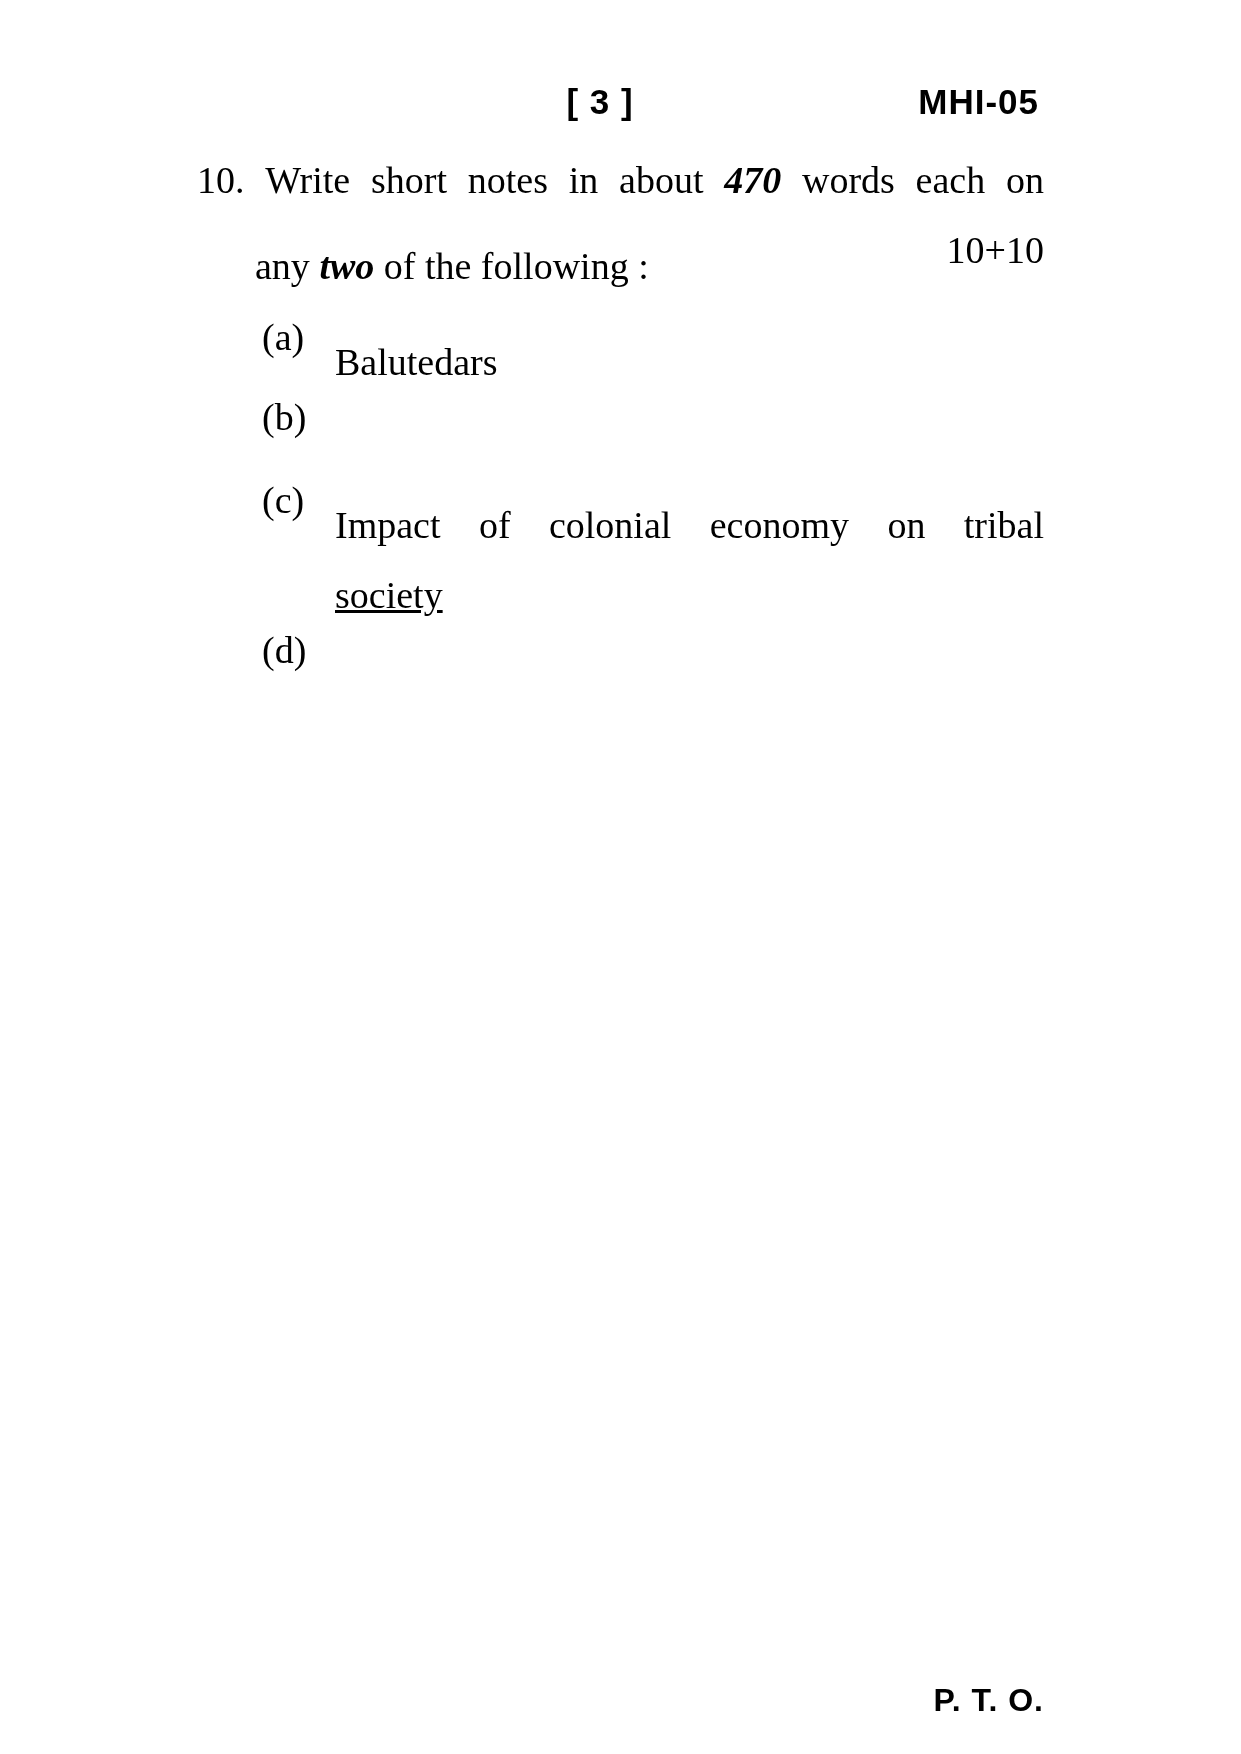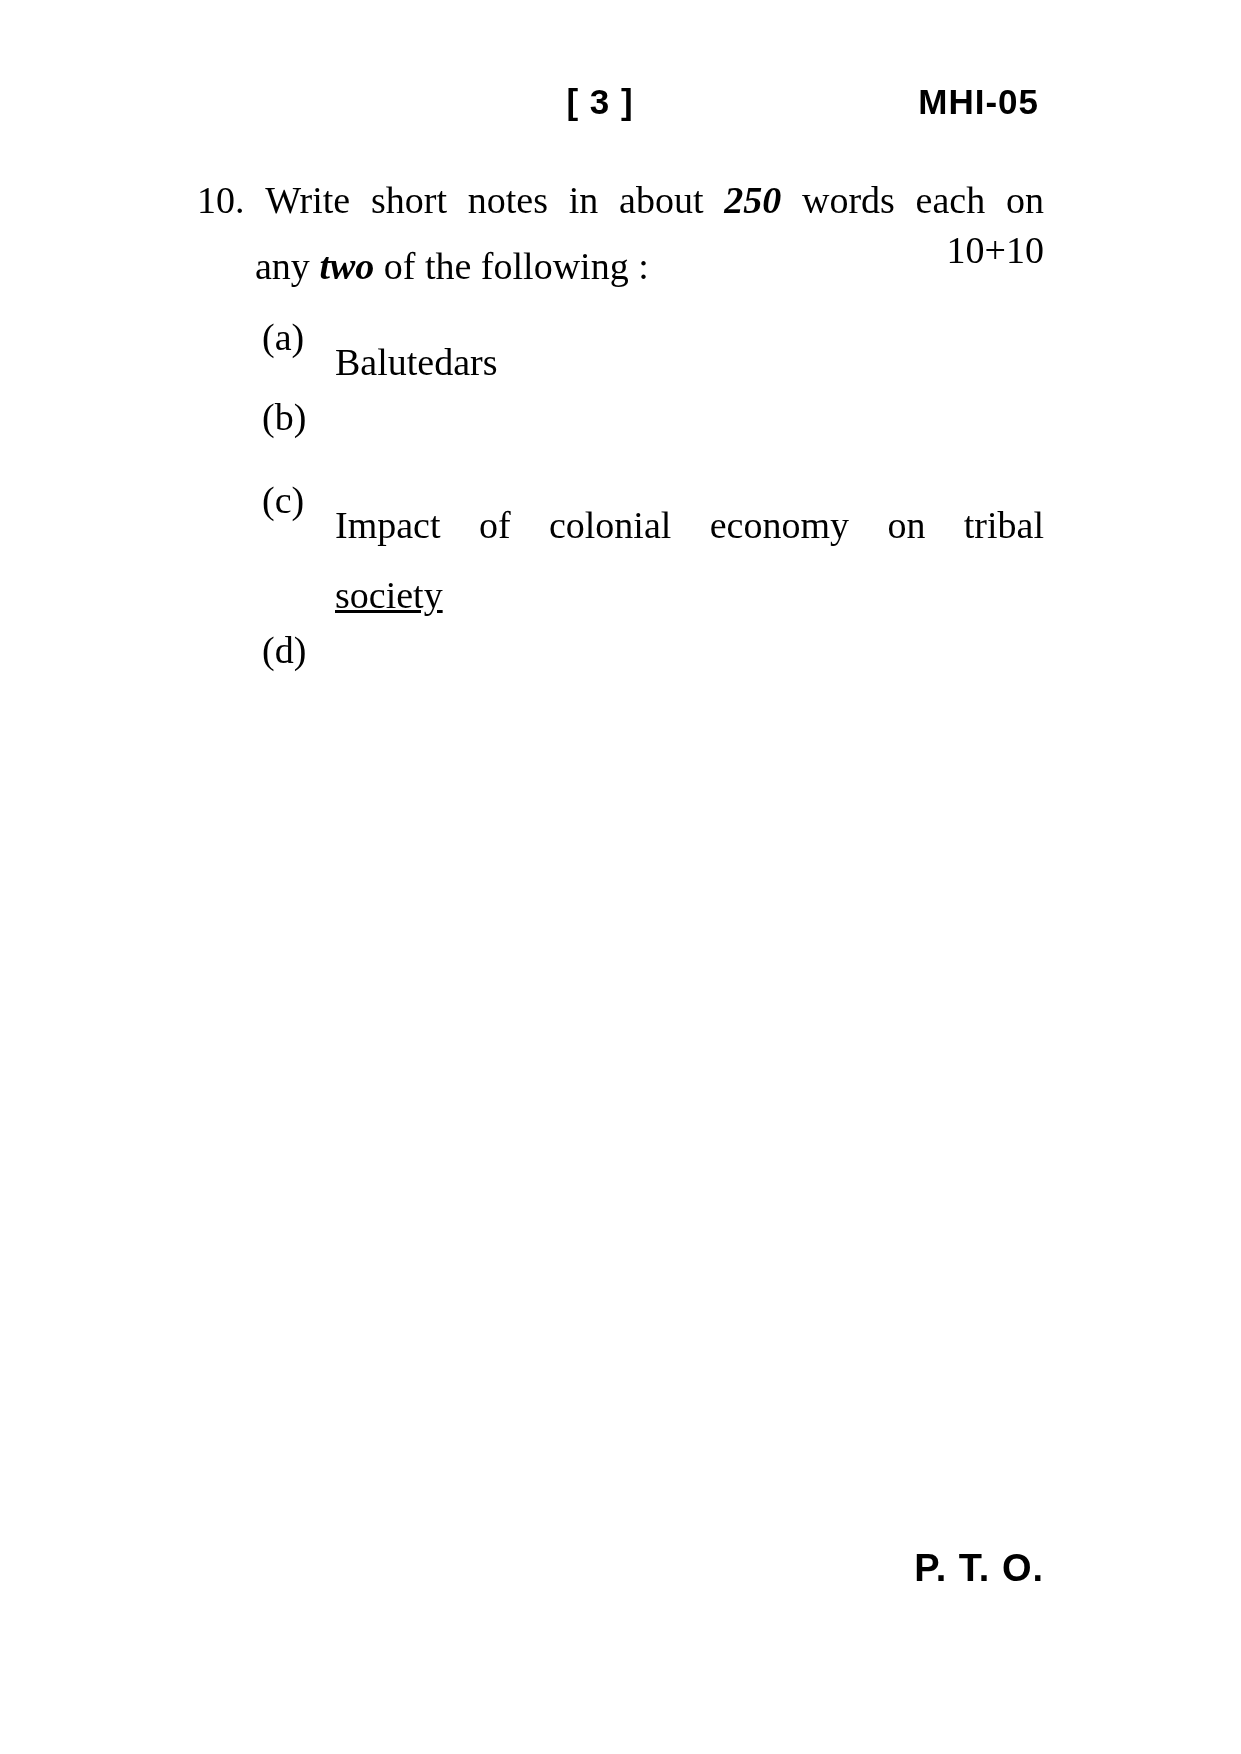--- a/index.html
+++ b/index.html
@@ -37,21 +37,20 @@
     text-align: right;
   }
   .jline {
     position: absolute;
     left: 197px;
     width: 847px;
     display: flex;
     justify-content: space-between;
     line-height: 48px;
     white-space: pre;
-    margin-top: 20px;
   }
   .q-line2 {
     position: absolute;
     left: 197px;
     width: 847px;
     top: 226px;
     display: flex;
     justify-content: space-between;
     line-height: 48px;
   }
@@ -77,38 +76,38 @@
     display: flex;
     justify-content: space-between;
     white-space: pre;
   }
   .em {
     font-weight: bold;
     font-style: italic;
   }
   .footer-pto {
     position: absolute;
-    top: 1548px;
+    top: 1680px;
     right: 197px;
     font-family: "Liberation Sans", "DejaVu Sans", sans-serif;
     font-weight: bold;
-    font-size: 38px;
+    font-size: 32px;
     line-height: 40px;
     letter-spacing: 1px;
   }
 </style>
 </head>
 <body>
 
 <div class="page">
 
   <div class="hdr page-num">[ 3 ]</div>
   <div class="hdr paper-code">MHI-05</div>
 
-  <div class="jline" style="top:156px;"><span class="word">10.</span><span class="word">Write</span><span class="word">short</span><span class="word">notes</span><span class="word">in</span><span class="word">about</span><span class="word em">250</span><span class="word">words</span><span class="word">each</span><span class="word">on</span></div>
+  <div class="jline" style="top:156px;"><span class="word">10.</span><span class="word">Write</span><span class="word">short</span><span class="word">notes</span><span class="word">in</span><span class="word">about</span><span class="word em">470</span><span class="word">words</span><span class="word">each</span><span class="word">on</span></div>
 
   <div class="q-line2">
     <span class="lead"><span>any</span> <span class="em">two</span> <span>of the following :</span></span>
     <span>10+10</span>
   </div>
 
   <div class="opt-label" style="top:313px;">(a)</div>
   <div class="opt-text" style="top:313px;">Balutedars</div>
 
   <div class="opt-label" style="top:393px;">(b)</div>

